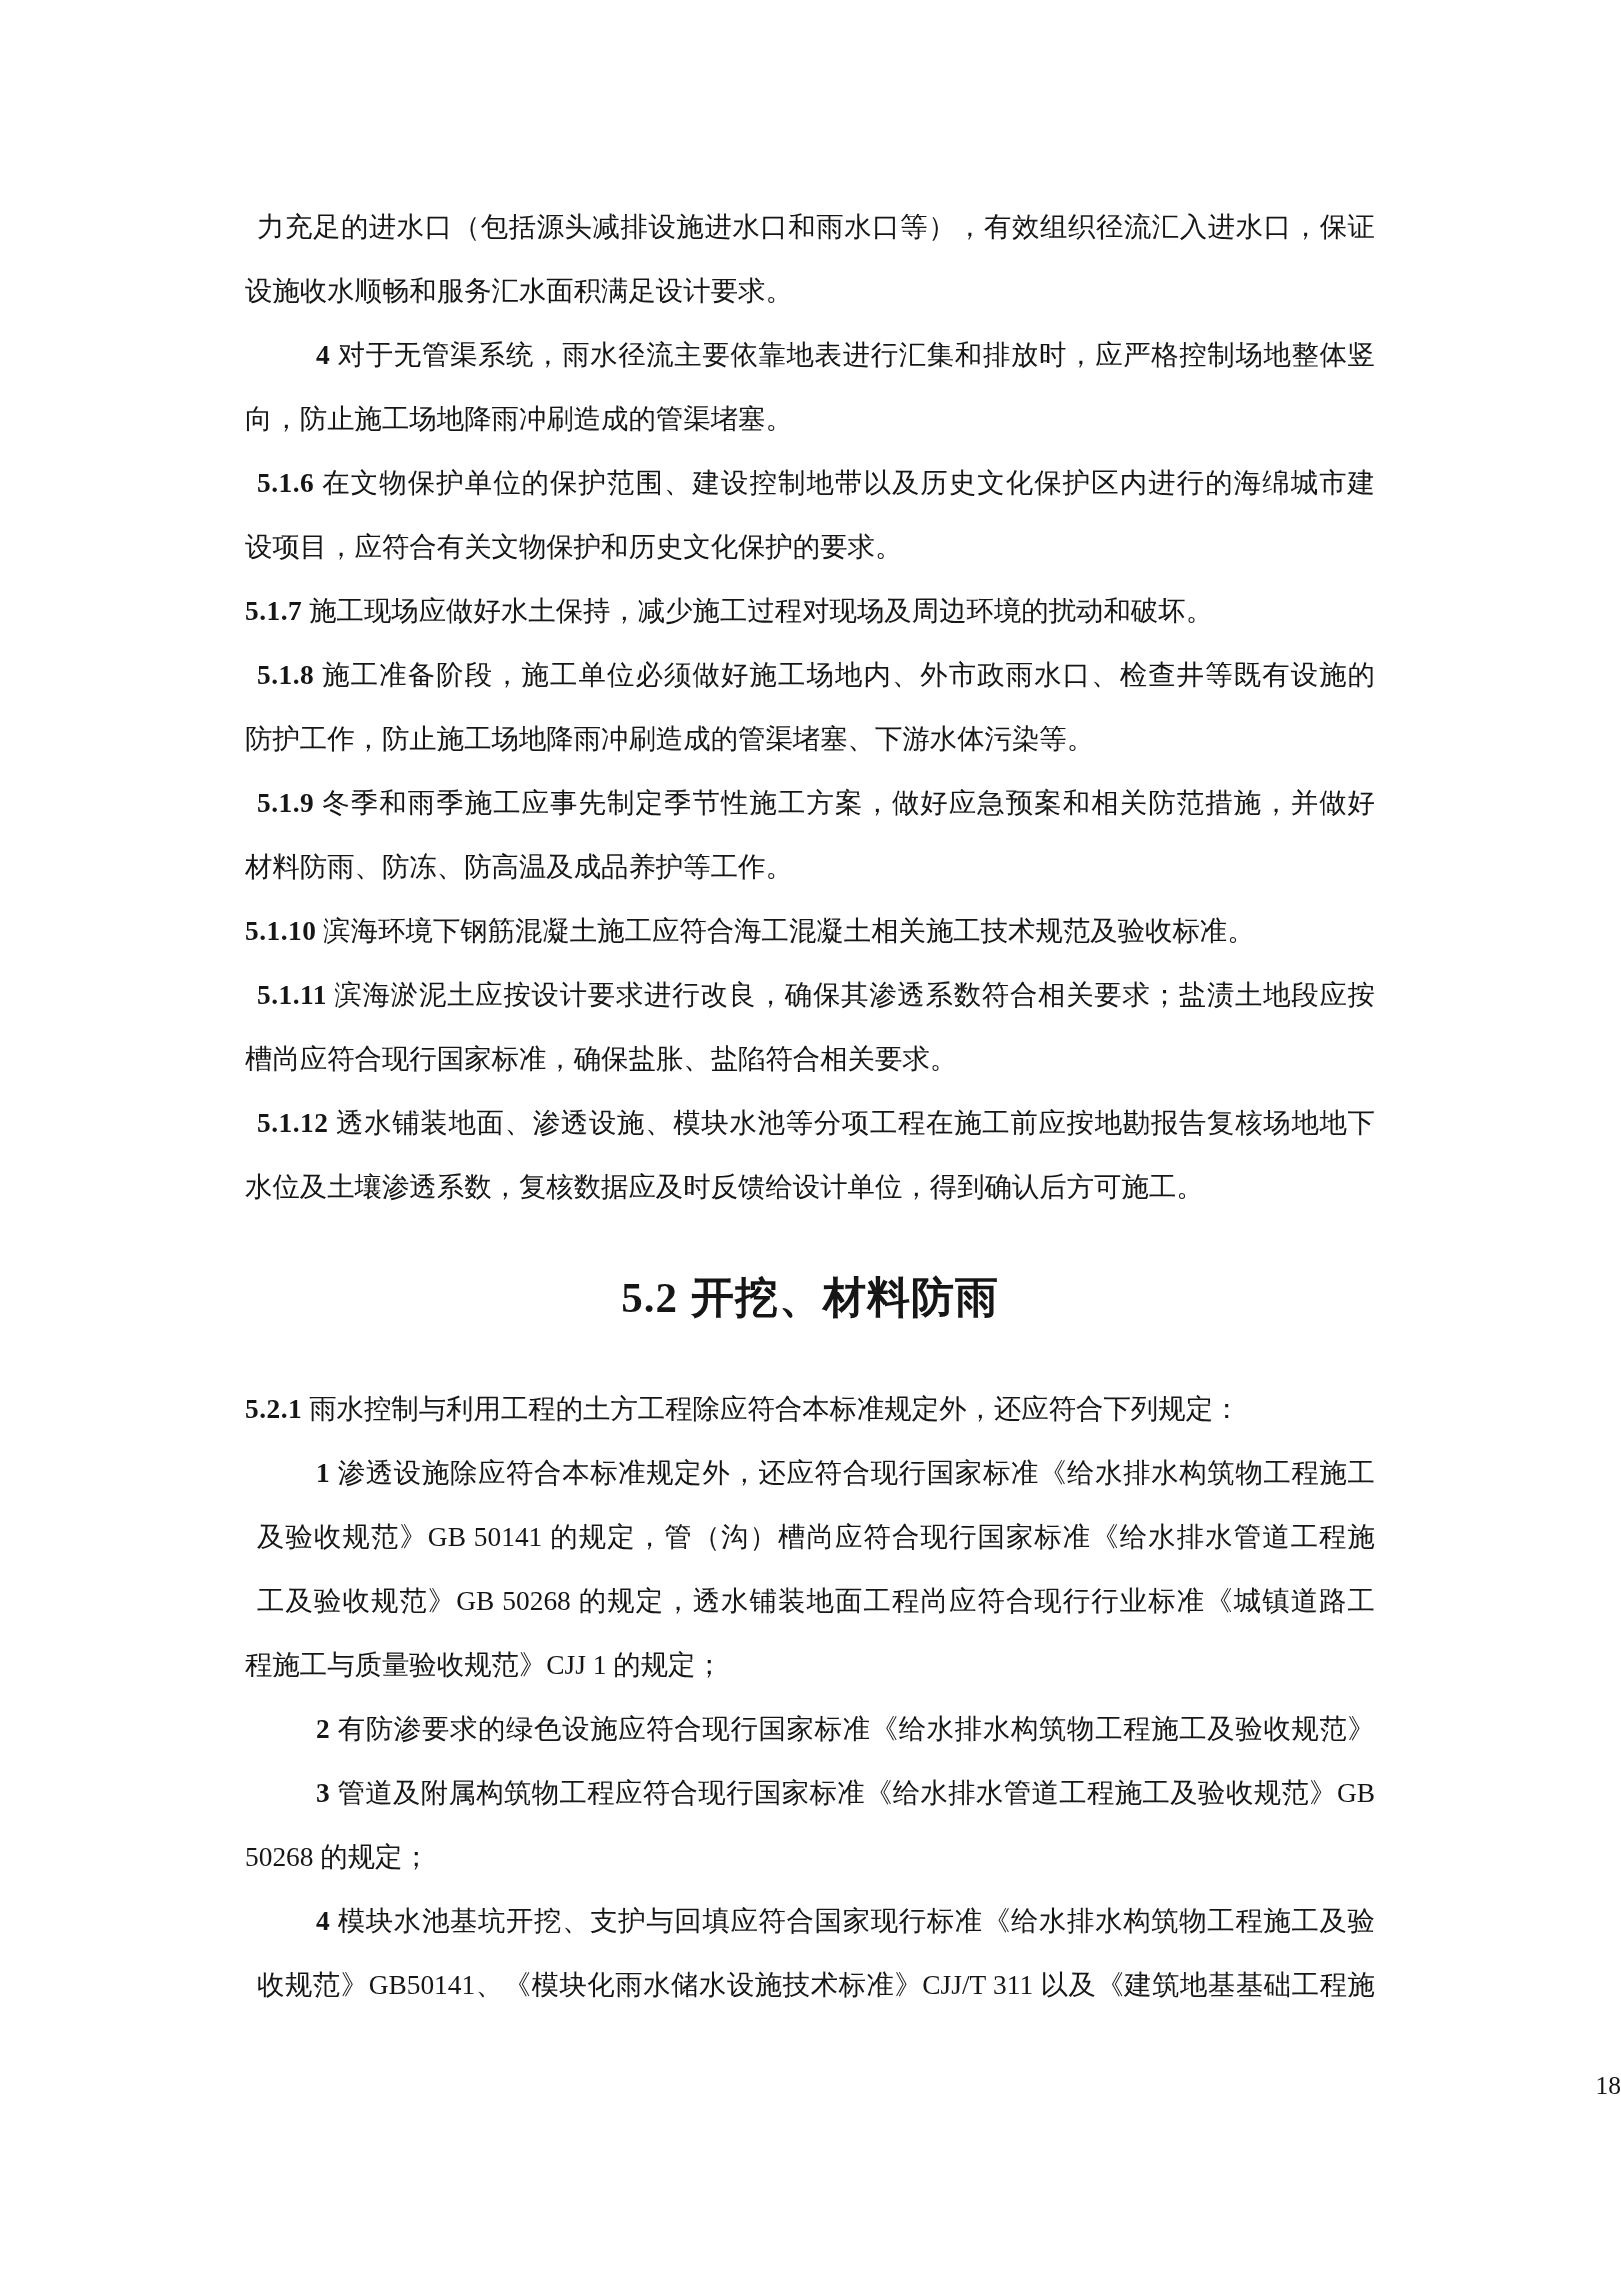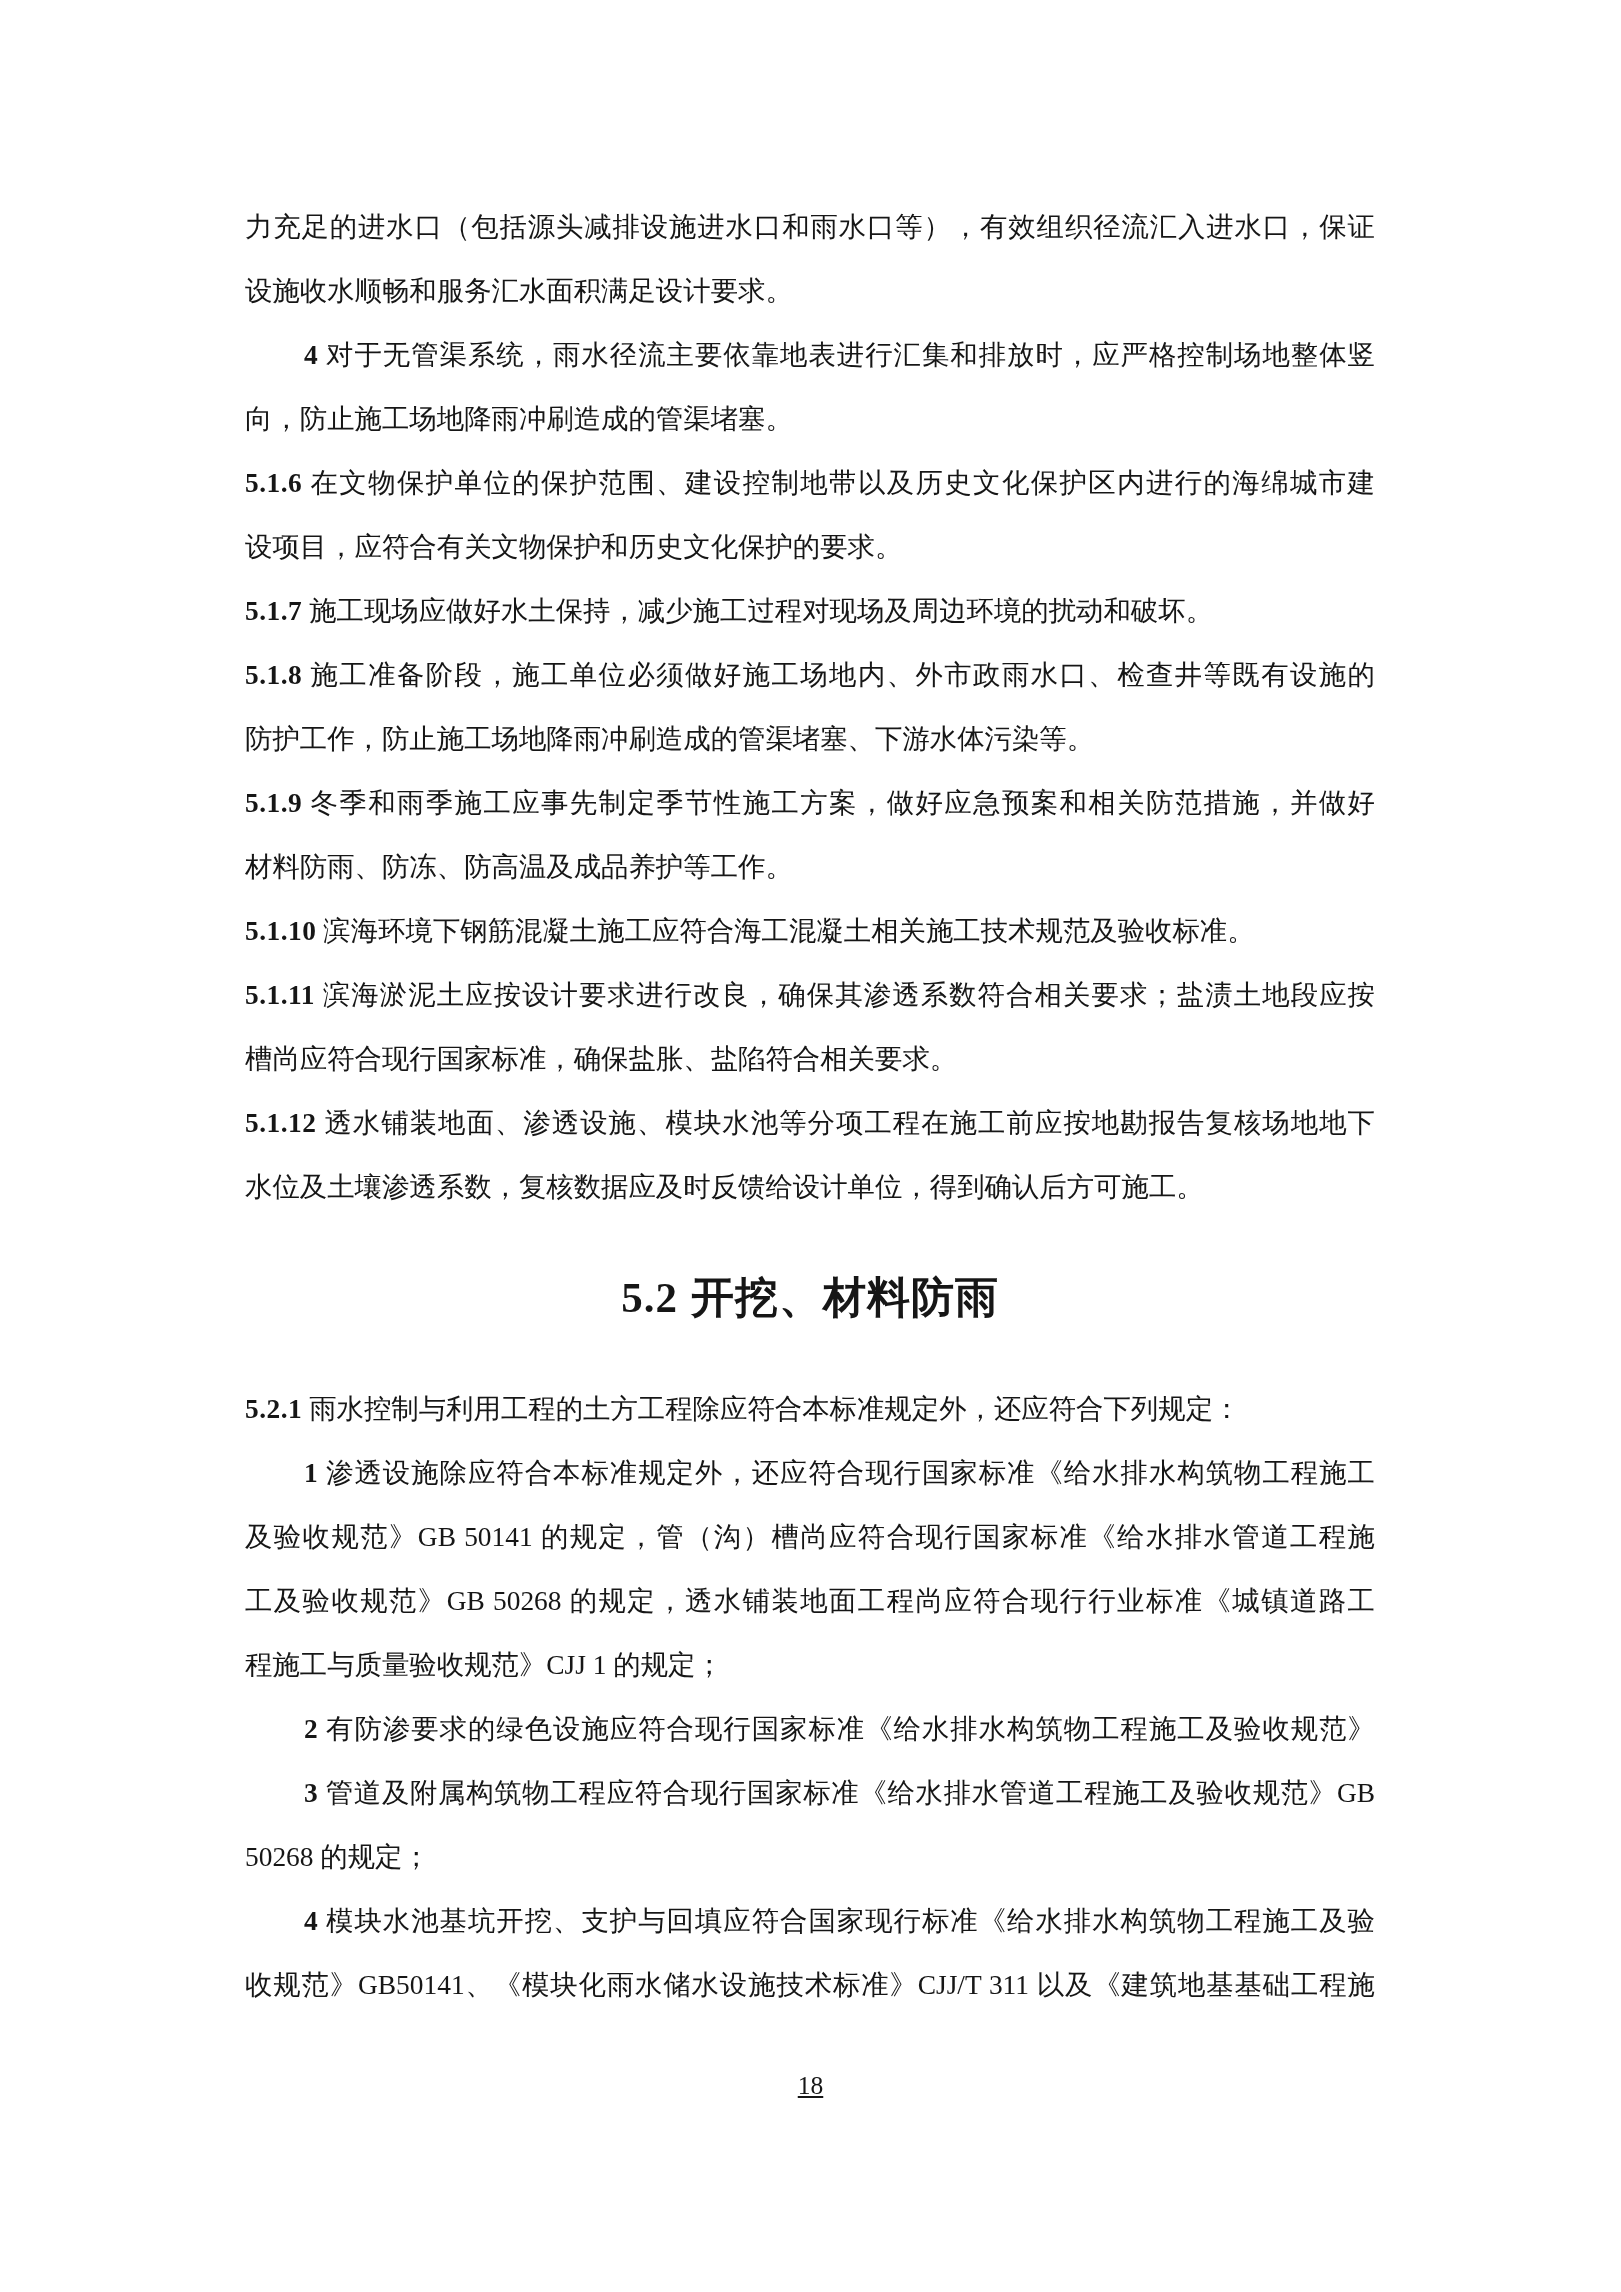--- a/index.html
+++ b/index.html
@@ -26,20 +26,21 @@
     height: 64px;
     line-height: 64px;
     font-size: 27.4px;
     text-align: left;
     overflow: visible;
   }
   .text-line.fill {
     text-align: justify;
     text-align-last: justify;
     text-justify: inter-character;
+    margin-left: 12px;
   }
   .text-line.indent {
     padding-left: 59px;
   }
   .clause-num {
     font-weight: bold;
     letter-spacing: 0.5px;
   }
   .section-heading {
     height: 158px;
@@ -50,24 +51,23 @@
     letter-spacing: 1px;
   }
   .section-heading .hnum { margin-right: 13px; }
   #page-number {
     position: absolute;
     top: 2062px;
     left: 0;
     width: 100%;
     height: 47px;
     line-height: 47px;
-    text-align: center;
+    text-align: right;
     font-size: 25.5px;
     color: #161616;
-    text-decoration: underline;
   }
 </style>
 </head>
 <body>
 
 <div id="doc-page">
   <div id="body-text">
       <div class="text-line fill"><span>力充足的进水口（包括源头减排设施进水口和雨水口等），有效组织径流汇入进水口，保证</span></div>
       <div class="text-line"><span>设施收水顺畅和服务汇水面积满足设计要求。</span></div>
       <div class="text-line fill indent"><span class="clause-num">4</span>&nbsp;<span>对于无管渠系统，雨水径流主要依靠地表进行汇集和排放时，应严格控制场地整体竖</span></div>

